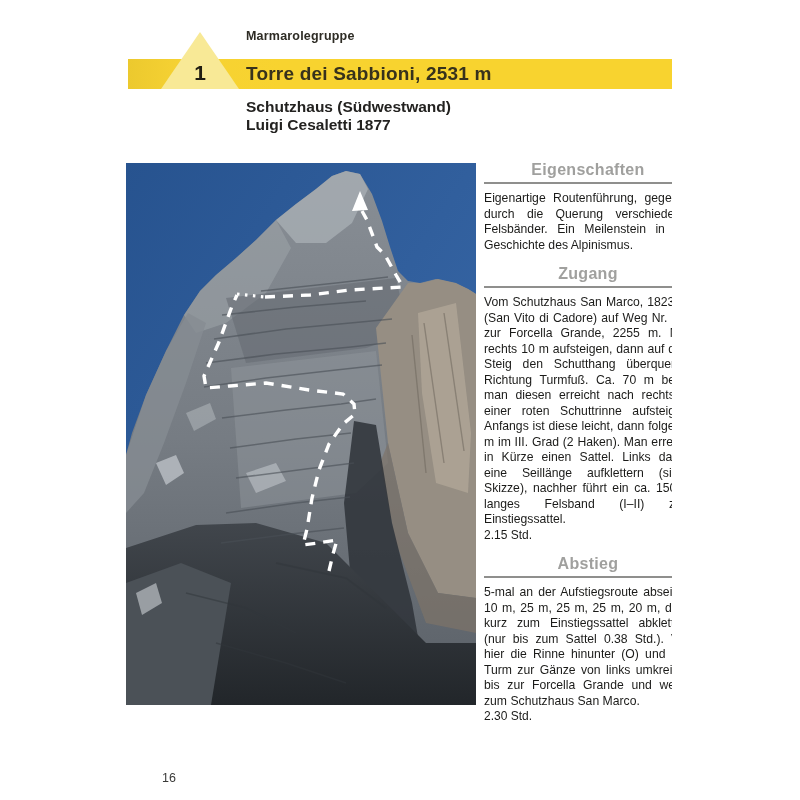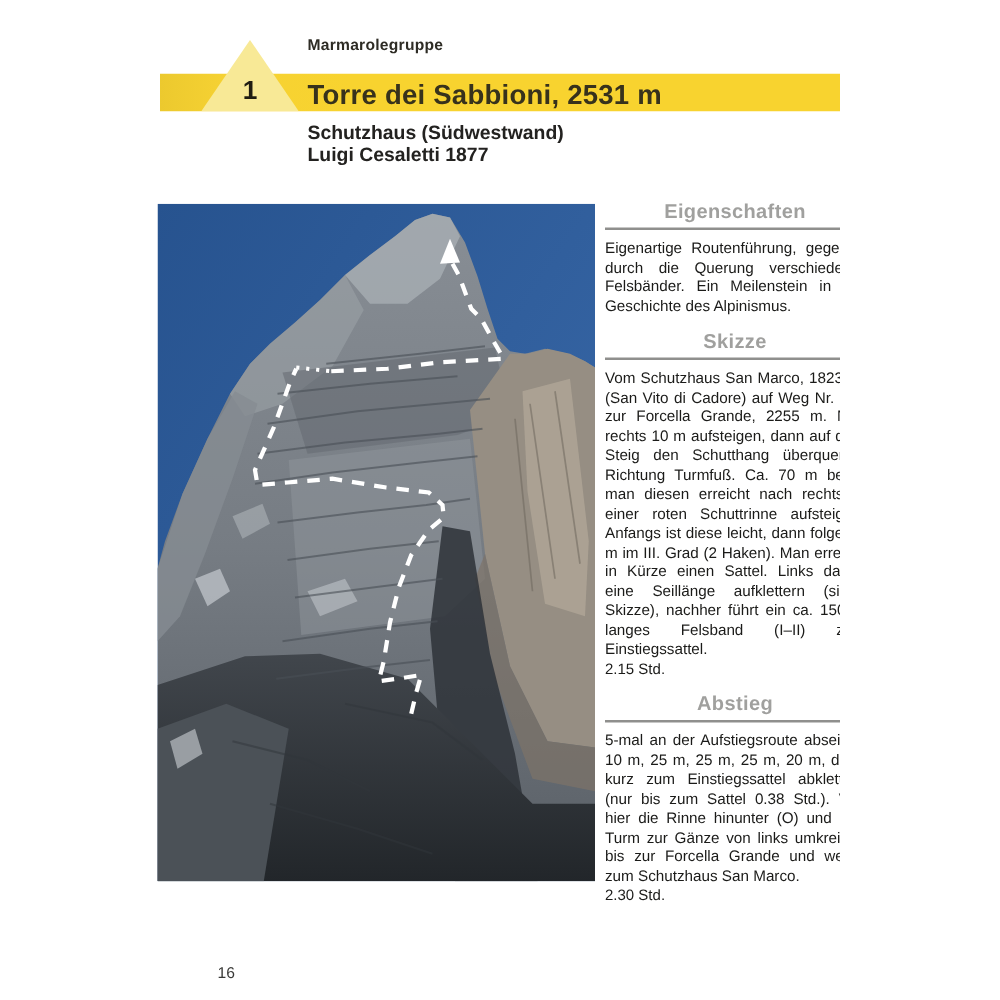--- a/index.html
+++ b/index.html
@@ -7,37 +7,37 @@
   .page{position:relative;width:672px;height:800px;background:#ffffff;overflow:hidden;}
 
   .group-label{position:absolute;left:246px;top:29px;font-size:12.5px;font-weight:bold;
     color:#2e2c25;letter-spacing:.2px;z-index:4;}
 
   .banner{position:absolute;left:128px;top:59px;width:545px;height:30px;z-index:1;
     background:linear-gradient(90deg,#ecc92e 0%,#f6d233 10%,var(--banner-yellow,#f8d32f) 28%);}
   .triangle{position:absolute;left:161px;top:32px;width:78px;height:57px;z-index:2;}
   .route-number{position:absolute;left:185px;top:61px;width:30px;text-align:center;
     font-size:21px;font-weight:bold;color:#201d12;z-index:3;}
-  .banner-title{position:absolute;left:246px;top:63px;font-size:22px;font-weight:bold;
+  .banner-title{position:absolute;left:246px;top:63px;font-size:19px;font-weight:bold;
     color:#37321c;z-index:3;letter-spacing:.2px;}
 
   .subtitle{position:absolute;left:246px;top:98px;font-size:15.5px;font-weight:bold;
     color:#232220;line-height:17.5px;}
 
   .photo{position:absolute;left:126px;top:163px;width:350px;height:542px;}
 
   .info-col{position:absolute;left:484px;top:161px;width:208px;}
   .section{margin:0 0 12px 0;}
   .section-heading{font-size:16px;font-weight:bold;color:var(--heading-gray,#a0a09e);
     text-align:center;margin:0 0 3px 0;letter-spacing:.3px;}
   .section-rule{height:2px;background:#8f8f8d;margin:0 0 7px 0;}
   .section-body{font-size:12.2px;line-height:15.5px;text-align:justify;color:#1b1b19;margin:0;}
   .section-duration{font-size:12px;line-height:15.5px;color:#1b1b19;}
 
-  .page-number{position:absolute;left:174px;top:771px;font-size:12.5px;color:#3a3a38;}
+  .page-number{position:absolute;left:162px;top:771px;font-size:12.5px;color:#3a3a38;}
 </style>
 </head>
 <body>
 
 <div class="page">
 
   <div class="group-label">Marmarolegruppe</div>
 
   <svg class="triangle" viewBox="0 0 78 57">
     <polygon points="39,0 78,57 0,57" fill="var(--triangle-yellow,#f8e996)"></polygon>
@@ -116,21 +116,21 @@
 
   <div class="info-col">
 
     <div class="section">
       <div class="section-heading">Eigenschaften</div>
       <div class="section-rule"></div>
       <p class="section-body">Eigenartige Routenführung, gegeben durch die Querung verschiedener Felsbänder. Ein Meilenstein in der Geschichte des Alpinismus.</p>
     </div>
 
     <div class="section">
-      <div class="section-heading">Skizze</div>
+      <div class="section-heading">Zugang</div>
       <div class="section-rule"></div>
       <p class="section-body">Vom Schutzhaus San Marco, 1823 m, (San Vito di Cadore) auf Weg Nr. 226 zur Forcella Grande, 2255 m. Nun rechts 10 m aufsteigen, dann auf dem Steig den Schutthang überqueren, Richtung Turmfuß. Ca. 70 m bevor man diesen erreicht nach rechts in einer roten Schuttrinne aufsteigen. Anfangs ist diese leicht, dann folgen 7 m im III. Grad (2 Haken). Man erreicht in Kürze einen Sattel. Links davon eine Seillänge aufklettern (siehe Skizze), nachher führt ein ca. 150 m langes Felsband (I–II) zum Einstiegssattel.</p>
       <div class="section-duration">2.15 Std.</div>
     </div>
 
     <div class="section">
       <div class="section-heading">Abstieg</div>
       <div class="section-rule"></div>
       <p class="section-body">5-mal an der Aufstiegsroute abseilen: 10 m, 25 m, 25 m, 25 m, 20 m, dann kurz zum Einstiegssattel abklettern (nur bis zum Sattel 0.38 Std.). Von hier die Rinne hinunter (O) und den Turm zur Gänze von links umkreisen bis zur Forcella Grande und weiter zum Schutzhaus San Marco.</p>
       <div class="section-duration">2.30 Std.</div>

